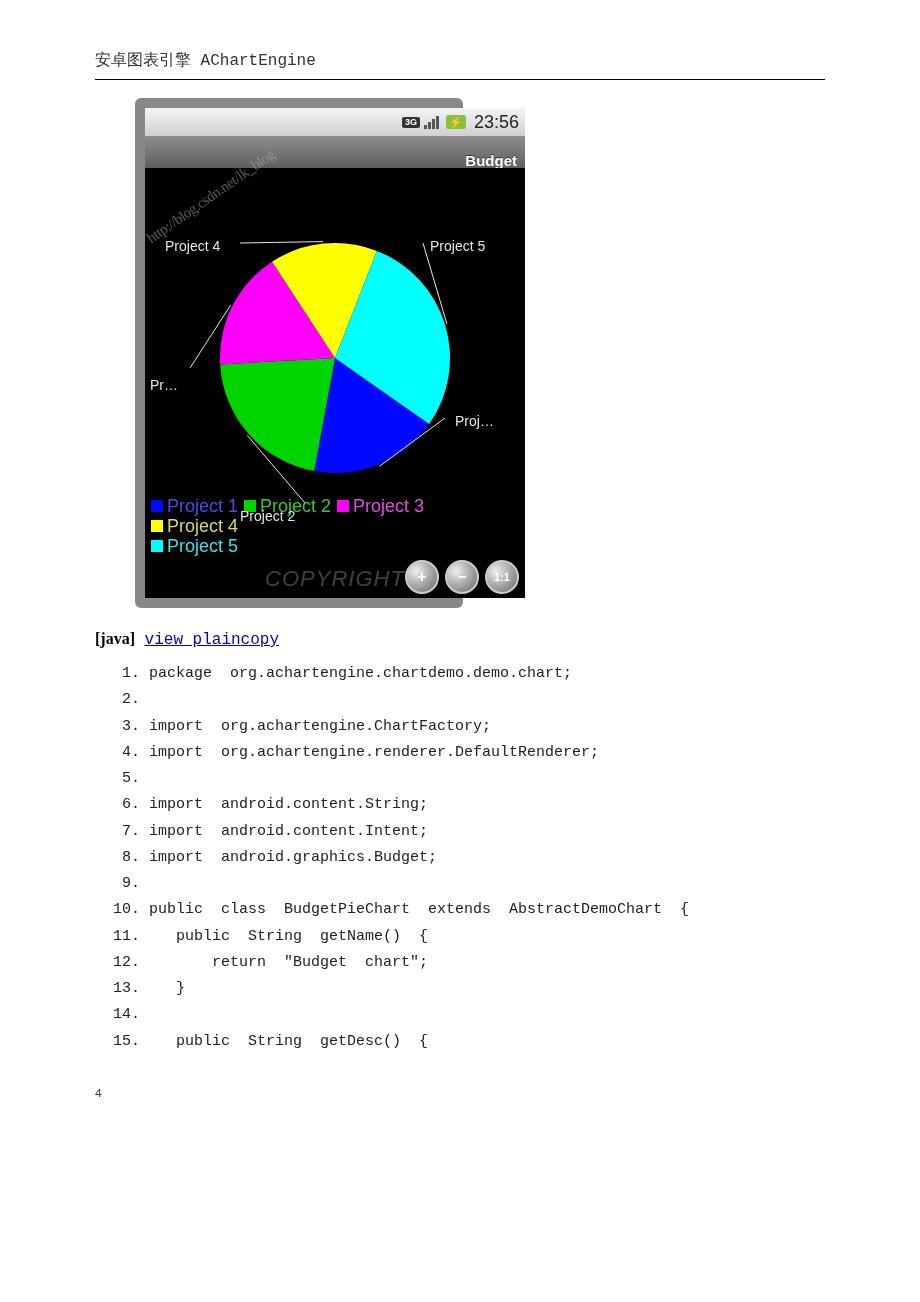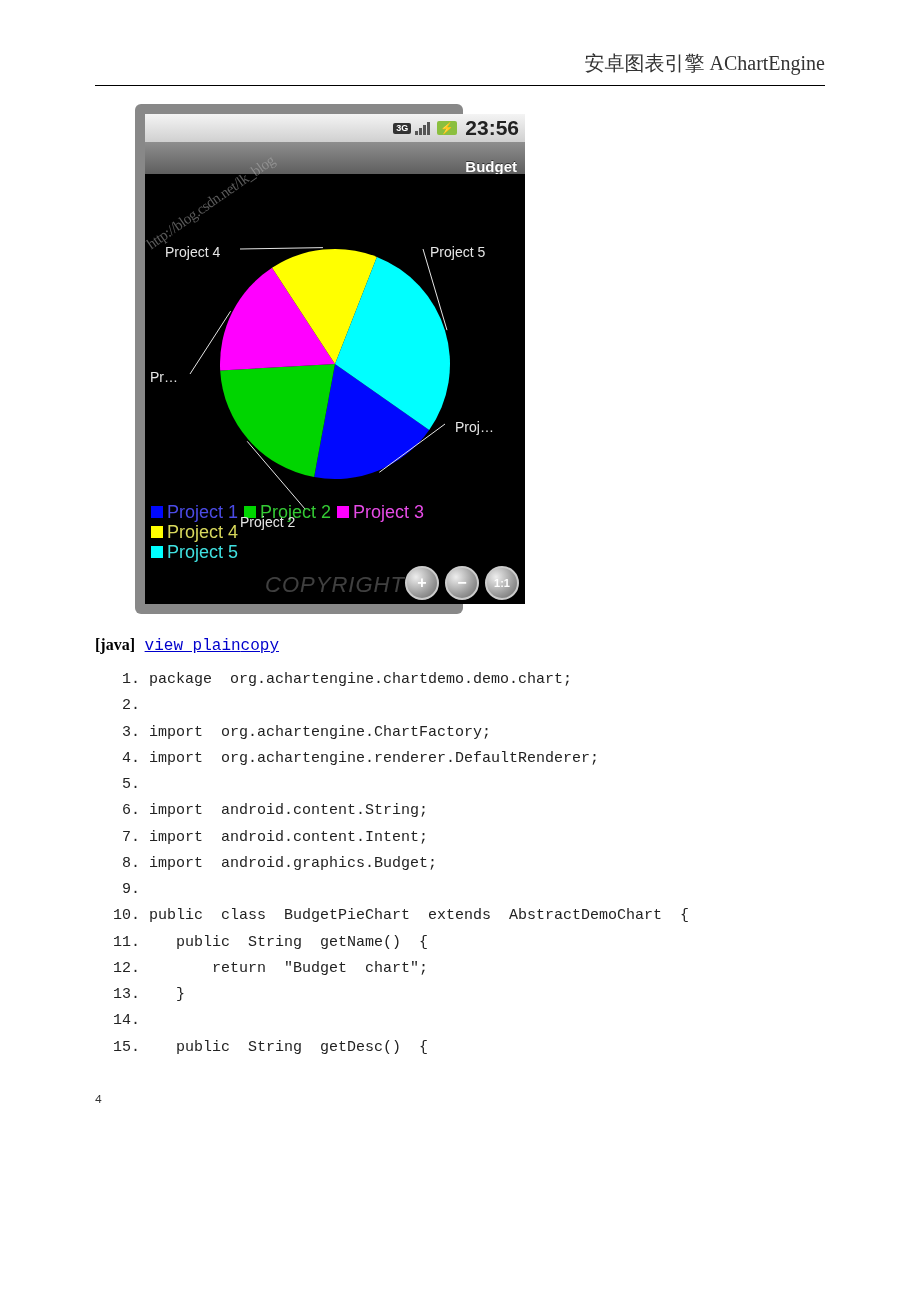--- a/index.html
+++ b/index.html
@@ -8,24 +8,24 @@
     background: #fff;
     font-family: "SimSun", serif;
     width: 920px;
   }
   .page {
     padding: 50px 95px 30px 95px;
     box-sizing: border-box;
     width: 920px;
   }
   .header-title {
-    text-align: right;
-    font-size: 20px;
+    text-align: left;
+    font-size: 16px;
     color: #333;
-    font-family: Liberation Serif, serif;
+    font-family: Liberation Mono, monospace;
   }
   .header-rule {
     border: none;
     border-top: 1px solid #000;
     margin: 8px 0 18px 0;
   }
   .phone-frame {
     width: 328px;
     background: #888;
     border-radius: 6px;
@@ -68,22 +68,22 @@
   .status-battery {
     background: #8bbf3f;
     color: #fff;
     width: 20px;
     height: 14px;
     border-radius: 2px;
     font-size: 11px;
     display:flex;align-items:center;justify-content:center;
   }
   .status-time {
-    font-size: 21px;
-    font-weight: bold;
+    font-size: 18px;
+    font-weight: normal;
     color: #222;
     margin-left: 4px;
   }
   .app-title-bar {
     height: 28px;
     background: linear-gradient(#8e8e8e, #5e5e5e);
     color: #fff;
     font-family: Arial, sans-serif;
     font-weight: bold;
     font-size: 15px;
@@ -266,21 +266,21 @@
 
         <div class="copyright-wm">COPYRIGHT</div>
 
         <div class="zoom-controls">
           <div class="zoom-btn">+</div>
           <div class="zoom-btn">−</div>
           <div class="zoom-btn" style="font-size:11px">1:1</div>
         </div>
       <div class="pie-label" style="left: 310px; top: 245px;">Proj…</div>
           <div class="pie-label" style="left: 95px; top: 340px;">Project 2</div>
-          <div class="pie-label" style="left: 5px; top: 195px;">Pr…</div>
+          <div class="pie-label" style="left: 5px; top: 209px;">Pr…</div>
           <div class="pie-label" style="left: 20px; top: 70px;">Project 4</div>
           <div class="pie-label" style="left: 285px; top: 70px;">Project 5</div>
         </div>
 
     </div>
   </div>
 
   <div class="code-header">
     <span class="lang">[java]</span>
     <a href="#">view plain</a><a href="#">copy</a>

